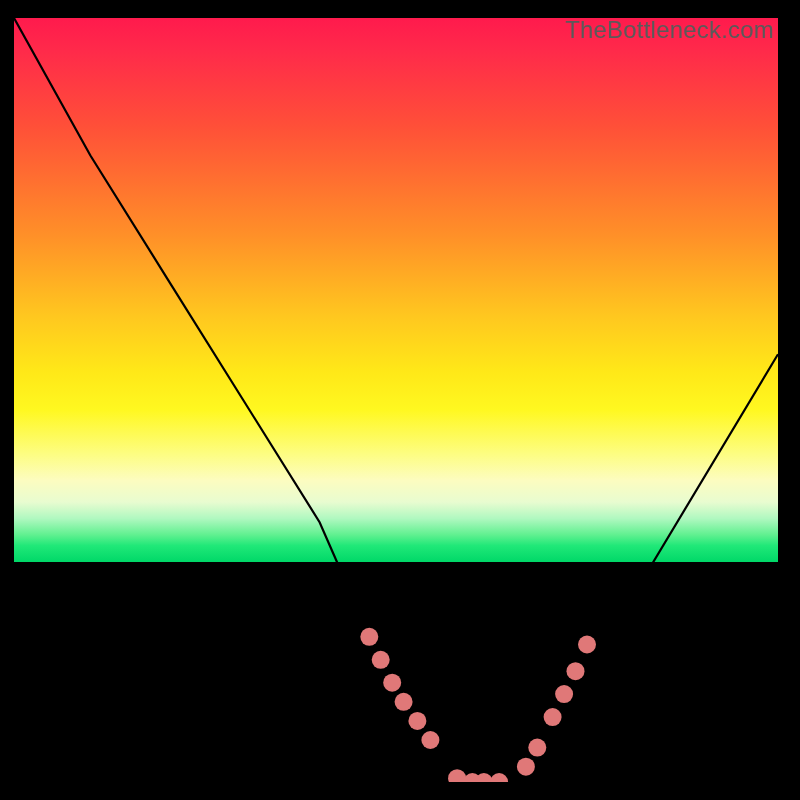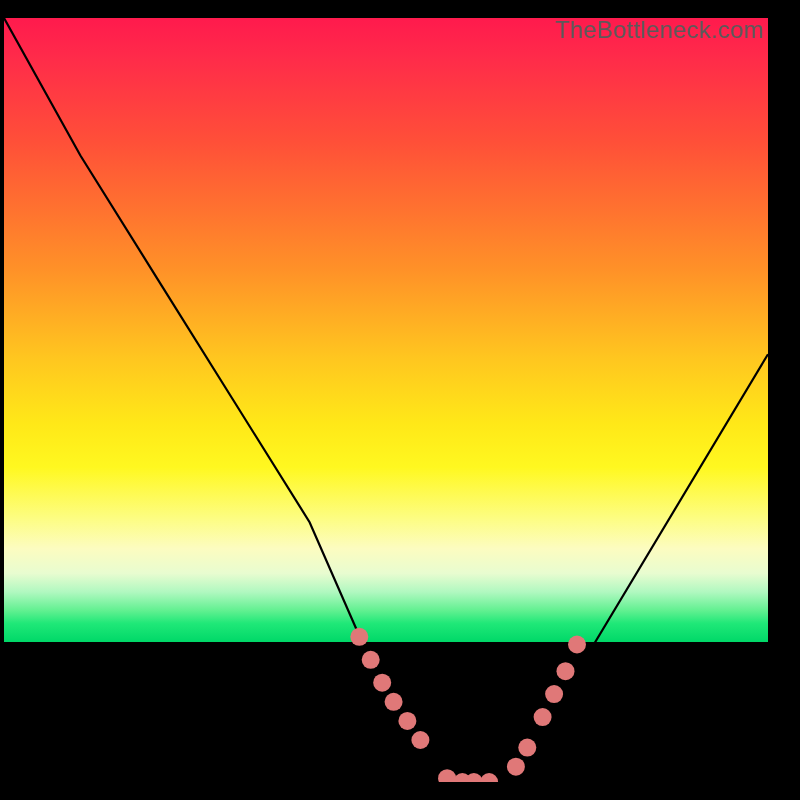--- a/index.html
+++ b/index.html
@@ -1,20 +1,20 @@
 <!DOCTYPE html>
 <html><head>
 <meta charset="utf-8">
 <style>
   body { margin: 0; padding: 0; background: #000; }
   .frame {
     width: 800px; height: 800px; position: relative; background: #000;
   }
   .plot {
-    position: absolute; left: 4px; top: 18px; width: 764px; height: 624px;
+    position: absolute; left: 14px; top: 18px; width: 764px; height: 544px;
     background: linear-gradient(to bottom,
       #ff1a4d 0%,
       #ff2a4a 6%,
       #ff5038 20%,
       #ff9028 40%,
       #ffc81f 55%,
       #ffe818 65%,
       #fff820 72%,
       #fdfd80 80%,
       #fcfcc0 85%,

